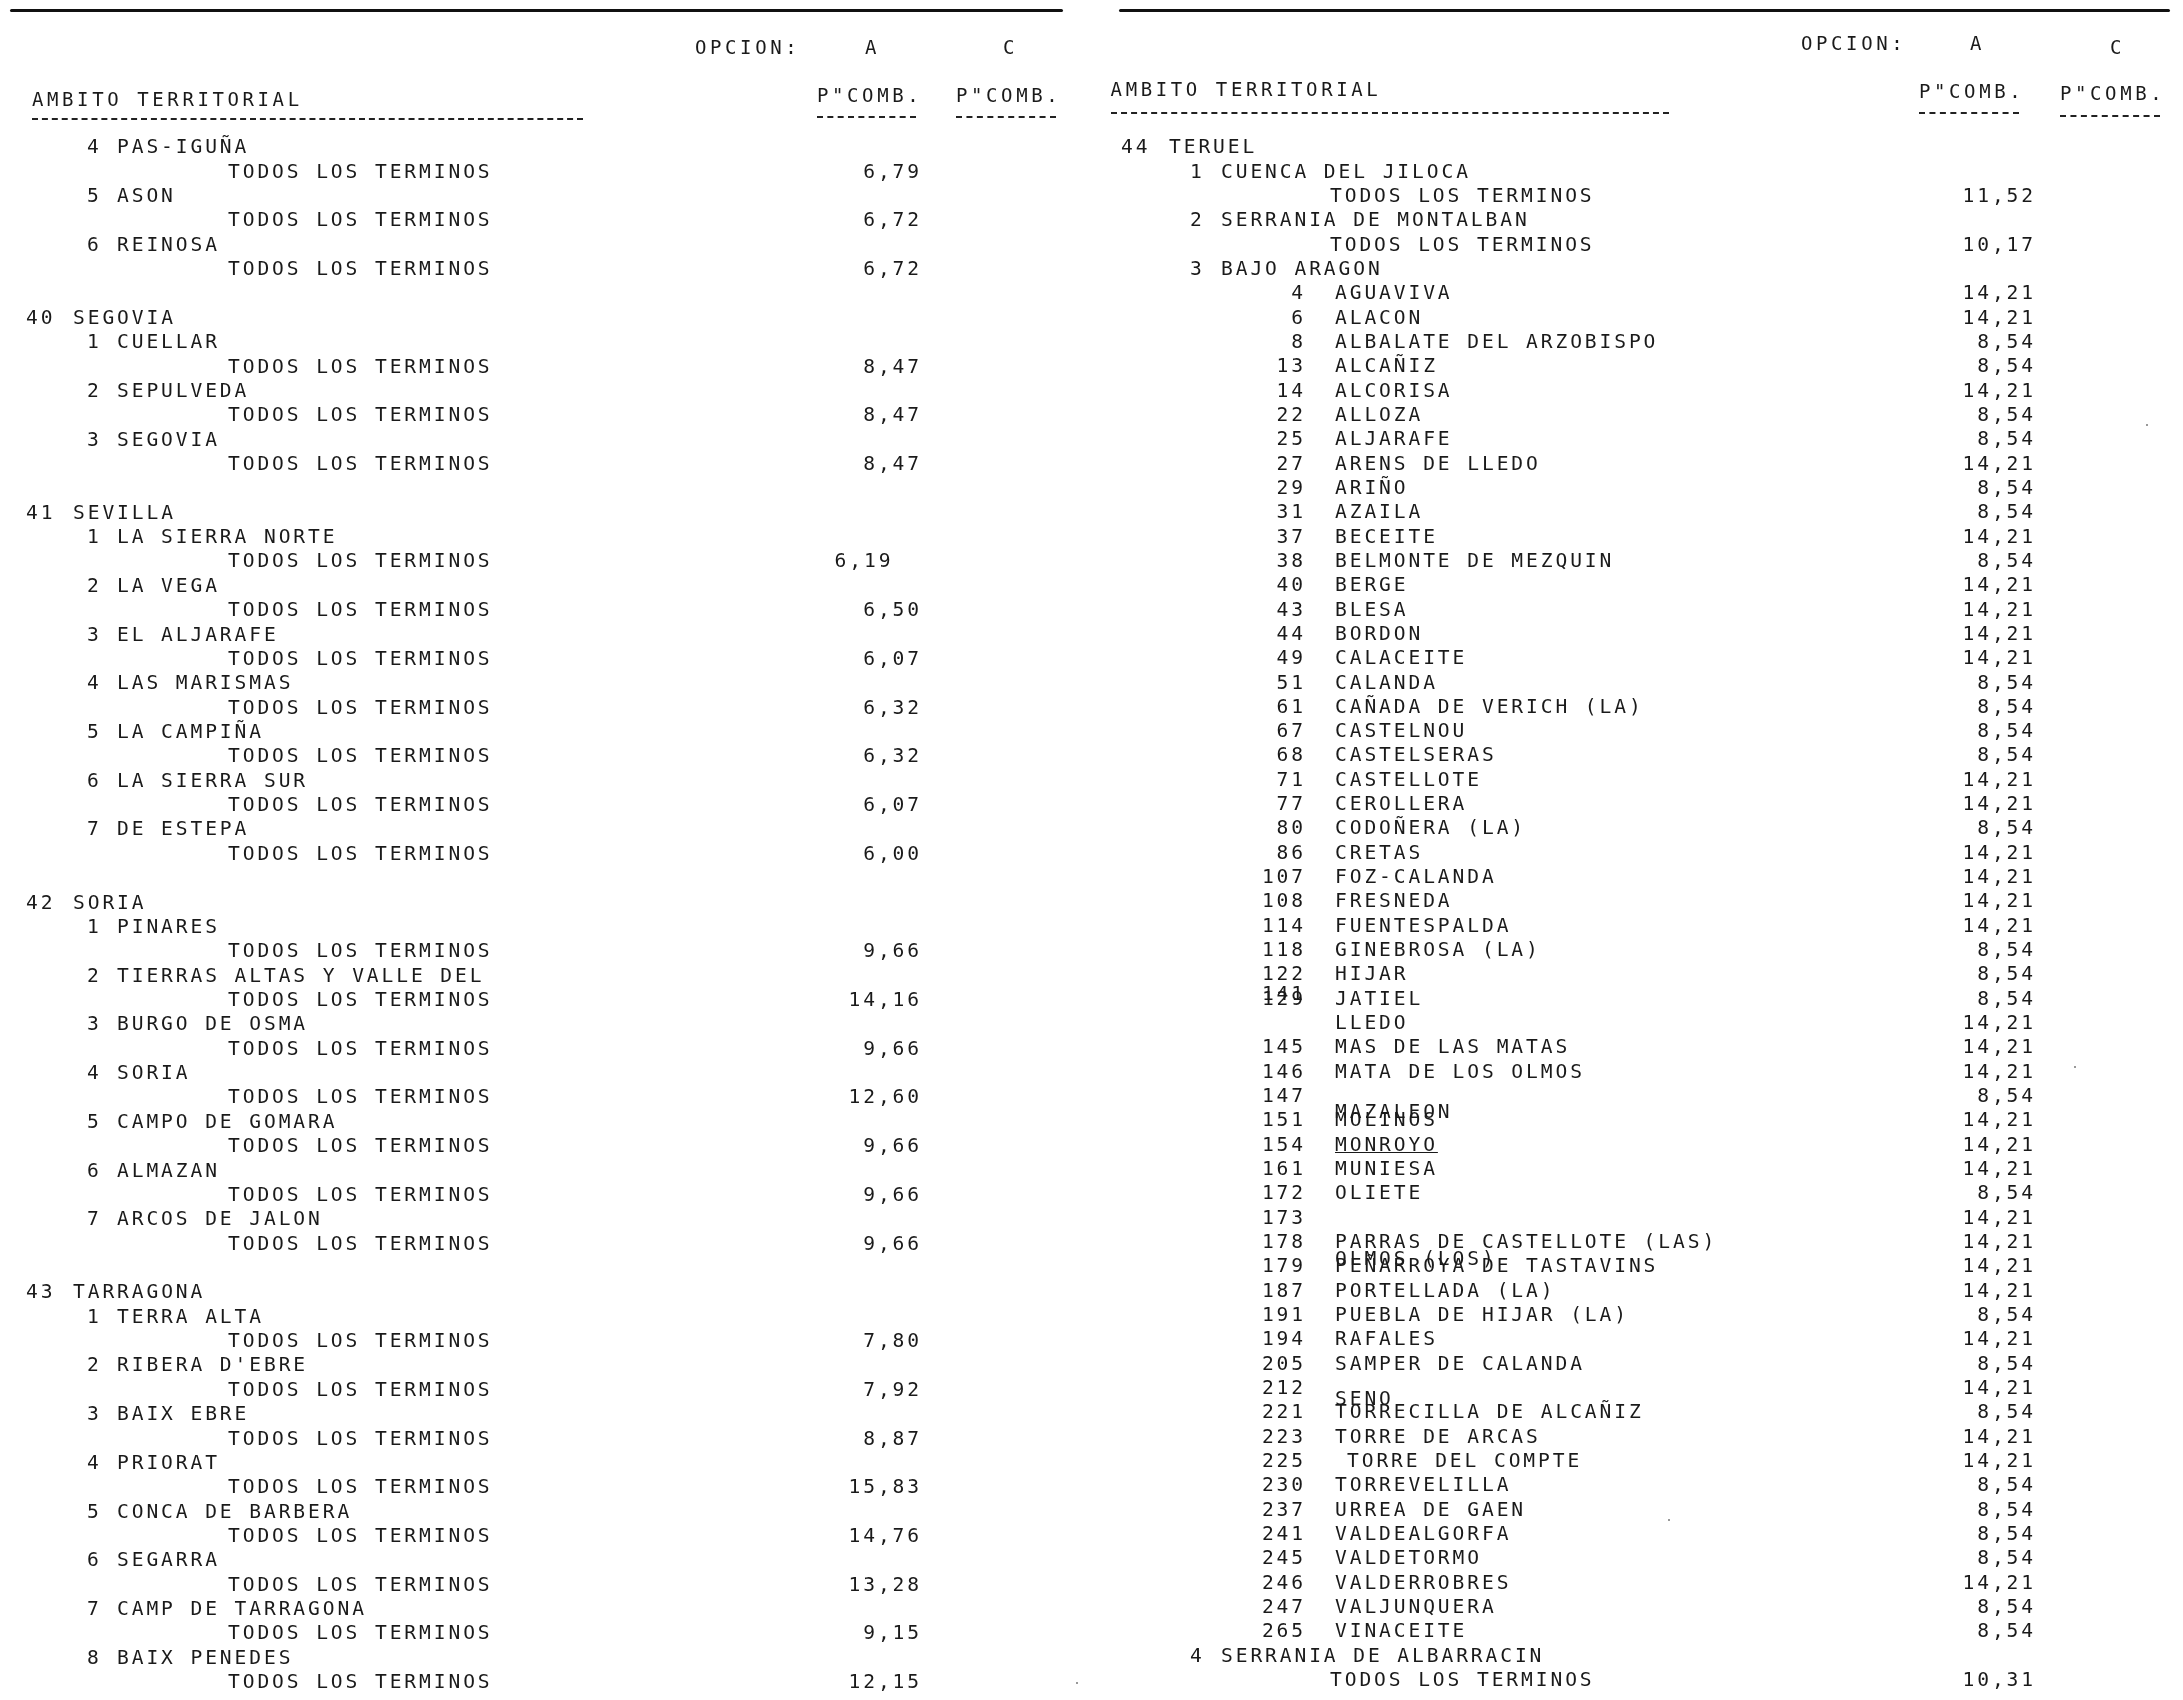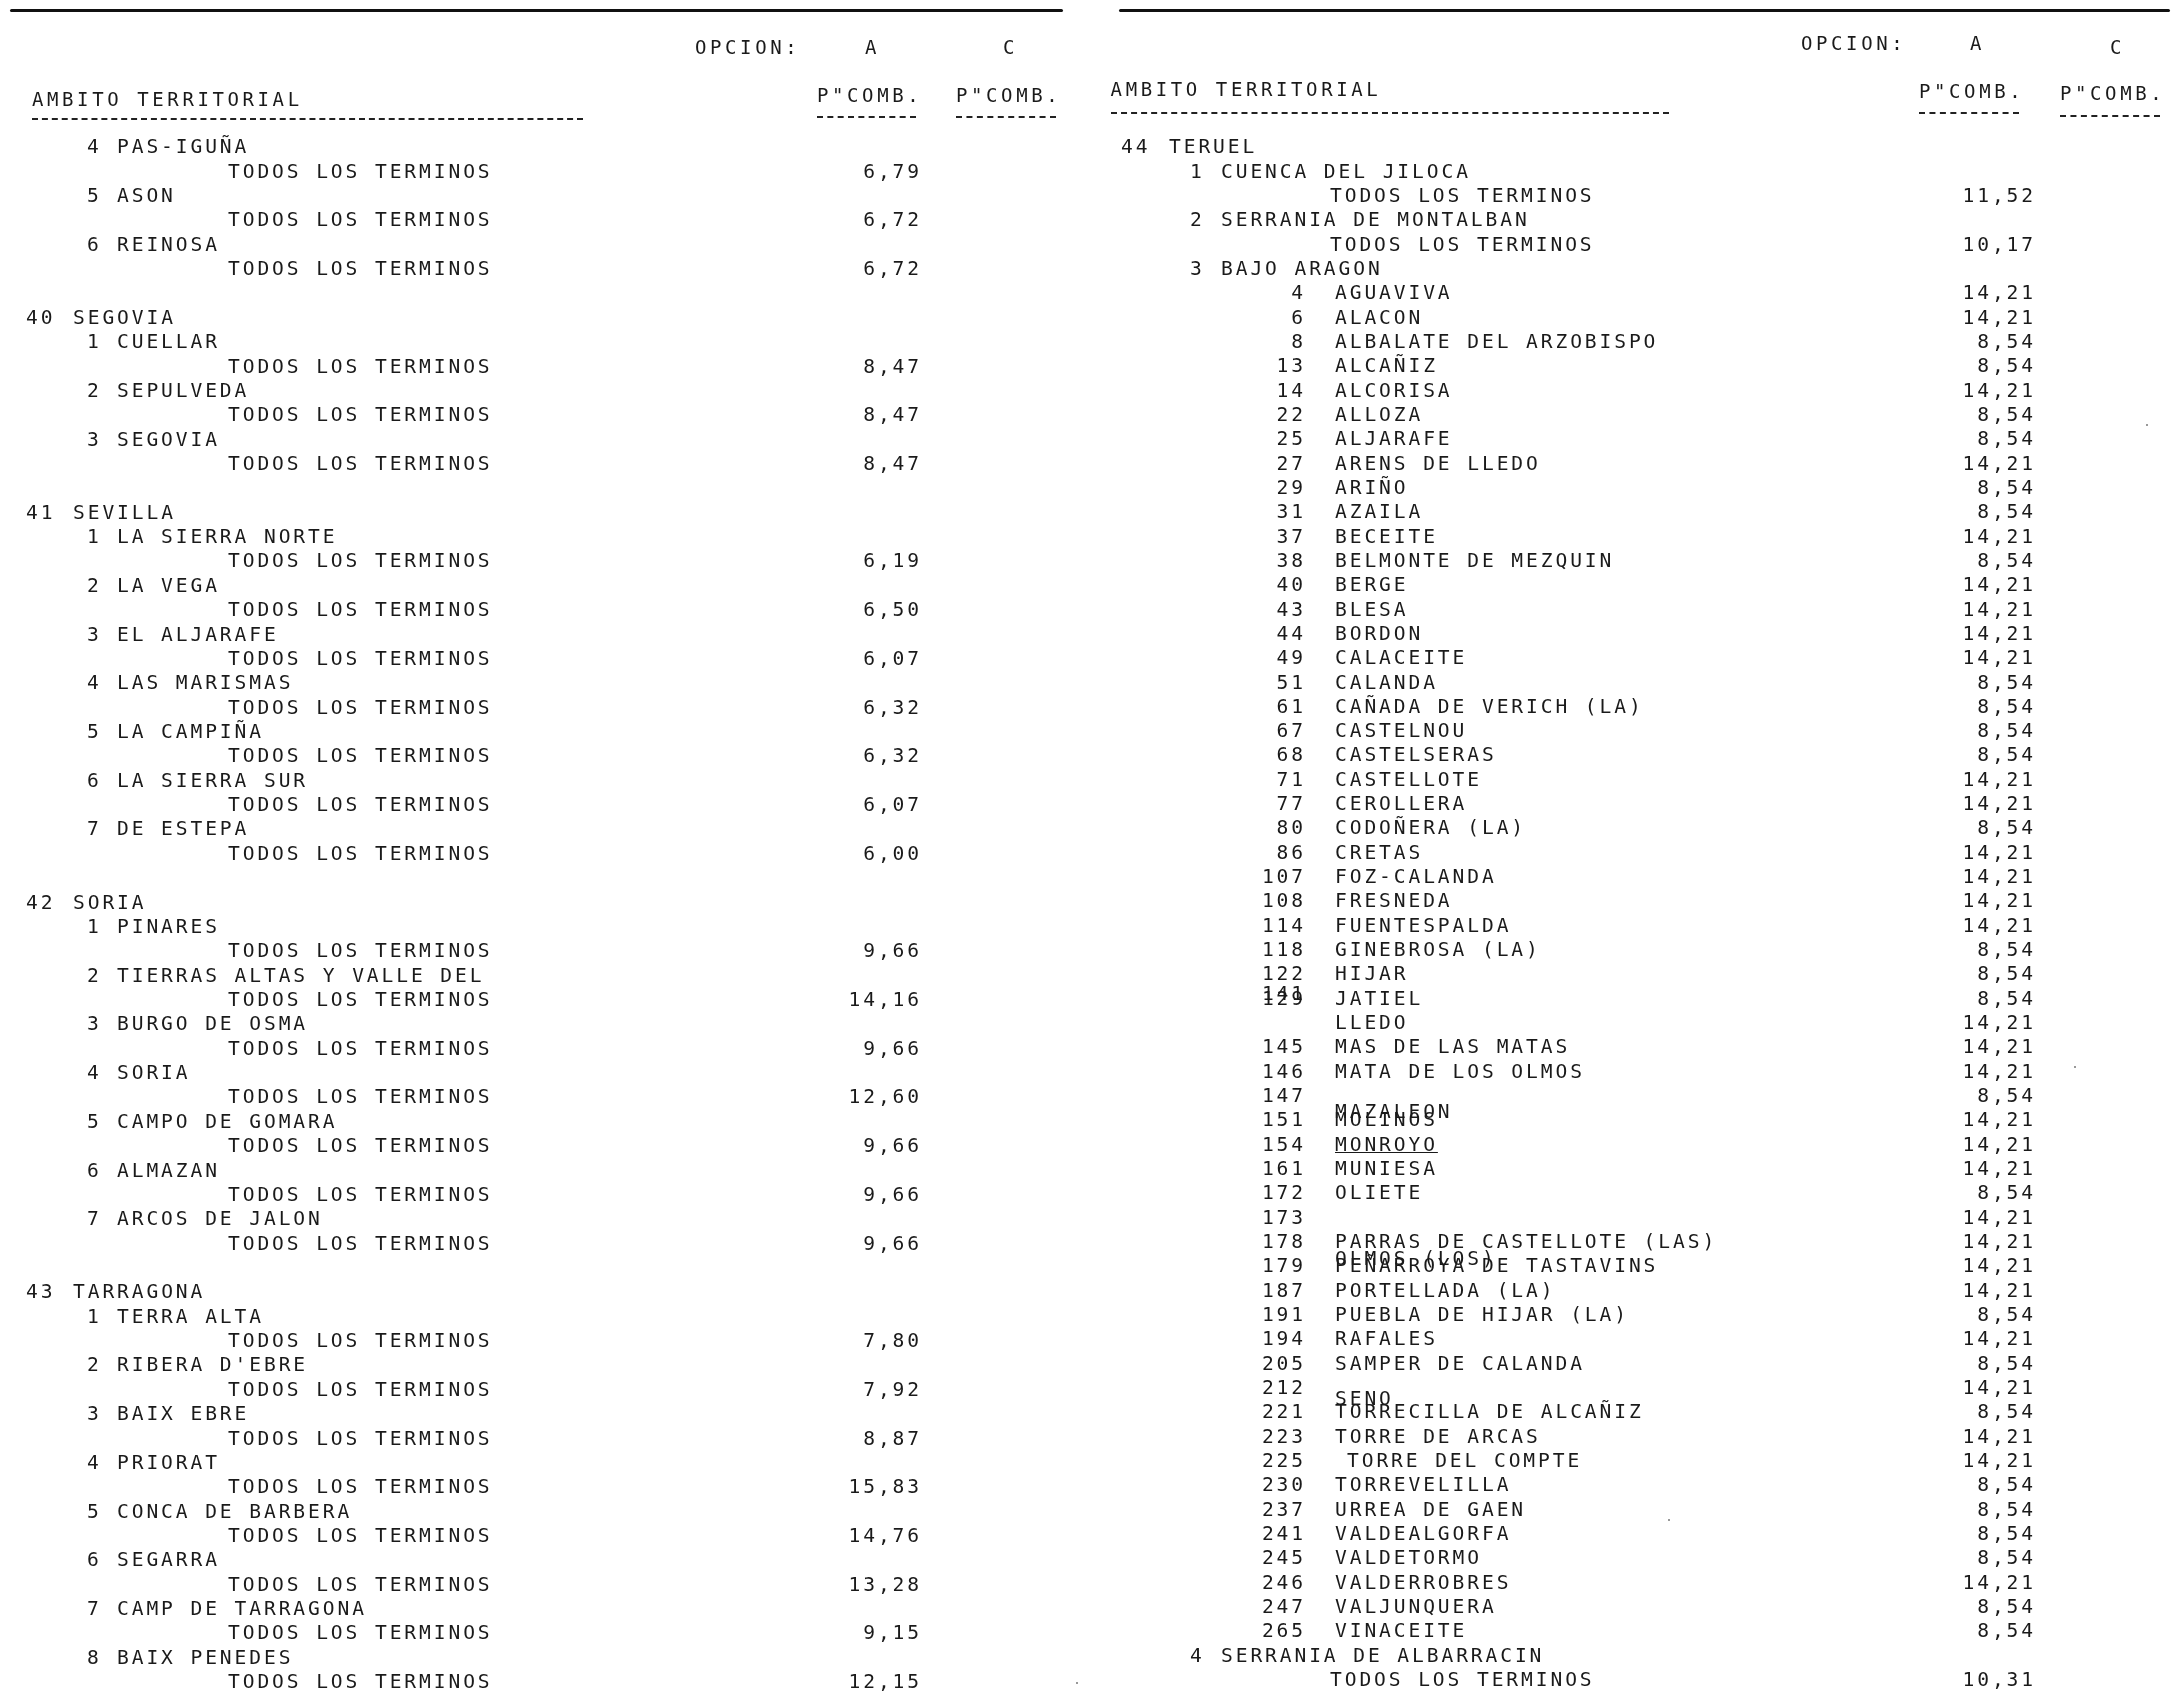--- a/index.html
+++ b/index.html
@@ -54,21 +54,21 @@
       <div class="t val" style="left: 806px; top: 404px;">8,47</div>
       <div class="t" style="left: 87px; top: 429px;">3</div>
       <div class="t" style="left: 117px; top: 429px;">SEGOVIA</div>
       <div class="t" style="left: 228px; top: 453px;">TODOS LOS TERMINOS</div>
       <div class="t val" style="left: 806px; top: 453px;">8,47</div>
       <div class="t" style="left: 26px; top: 502px;">41</div>
       <div class="t" style="left: 73px; top: 502px;">SEVILLA</div>
       <div class="t" style="left: 87px; top: 526px;">1</div>
       <div class="t" style="left: 117px; top: 526px;">LA SIERRA NORTE</div>
       <div class="t" style="left: 228px; top: 550px;">TODOS LOS TERMINOS</div>
-      <div class="t val" style="left: 806px; top: 550px;">6,19</div>
+      <div class="t val" style="left: 806px; top: 550px; text-align: center;">6,19</div>
       <div class="t" style="left: 87px; top: 575px;">2</div>
       <div class="t" style="left: 117px; top: 575px;">LA VEGA</div>
       <div class="t" style="left: 228px; top: 599px;">TODOS LOS TERMINOS</div>
       <div class="t val" style="left: 806px; top: 599px;">6,50</div>
       <div class="t" style="left: 87px; top: 624px;">3</div>
       <div class="t" style="left: 117px; top: 624px;">EL ALJARAFE</div>
       <div class="t" style="left: 228px; top: 648px;">TODOS LOS TERMINOS</div>
       <div class="t val" style="left: 806px; top: 648px;">6,07</div>
       <div class="t" style="left: 87px; top: 672px;">4</div>
       <div class="t" style="left: 117px; top: 672px;">LAS MARISMAS</div>

